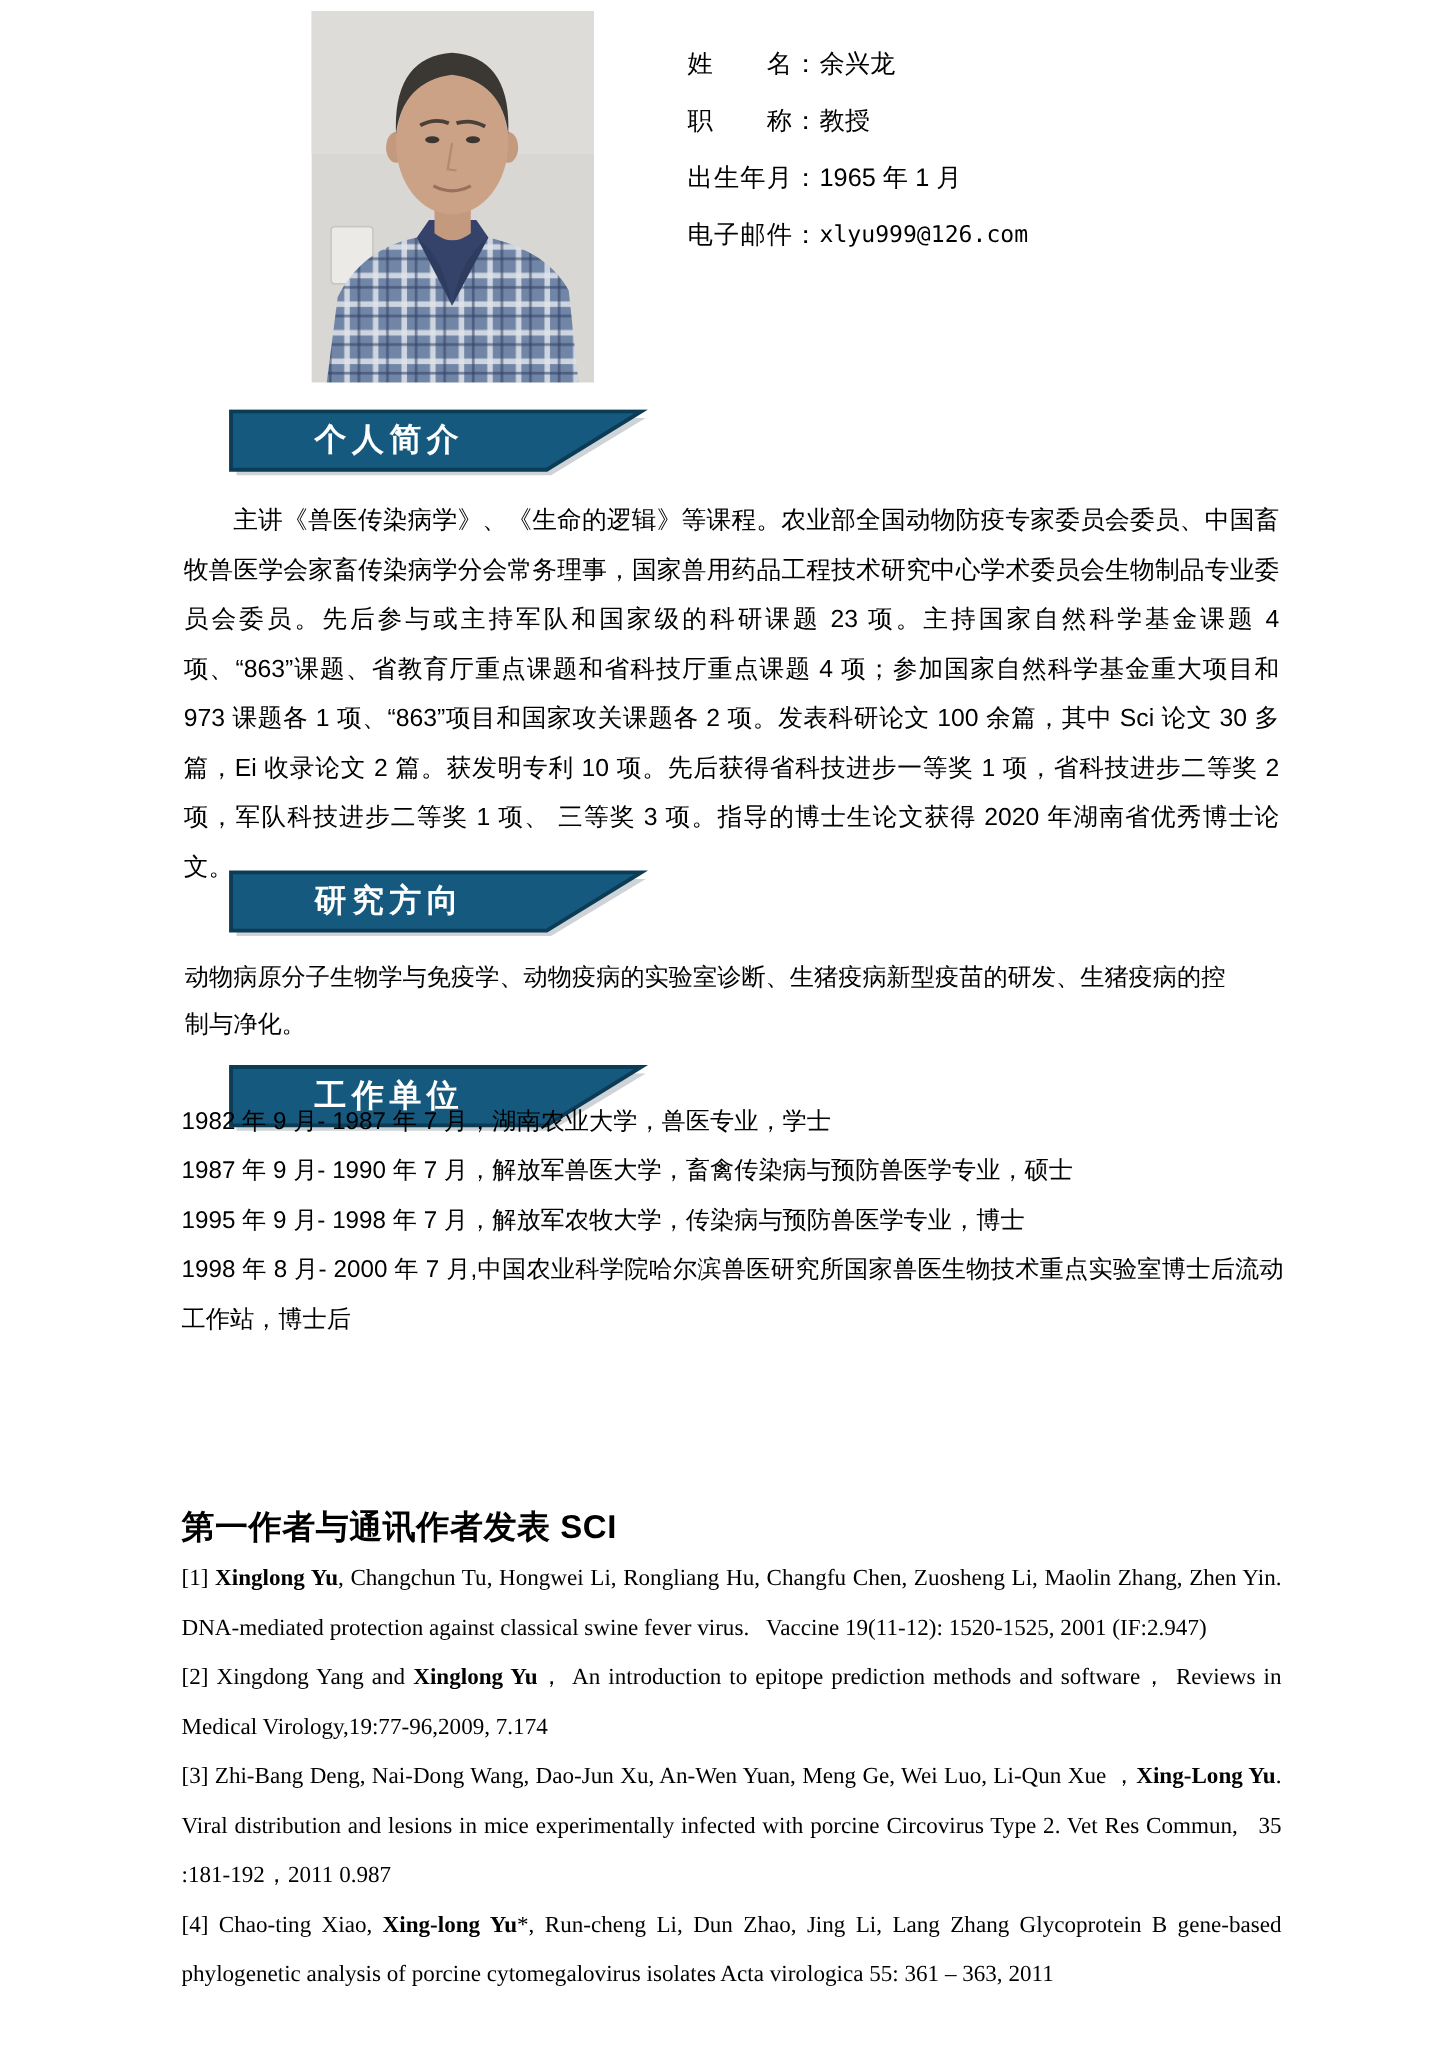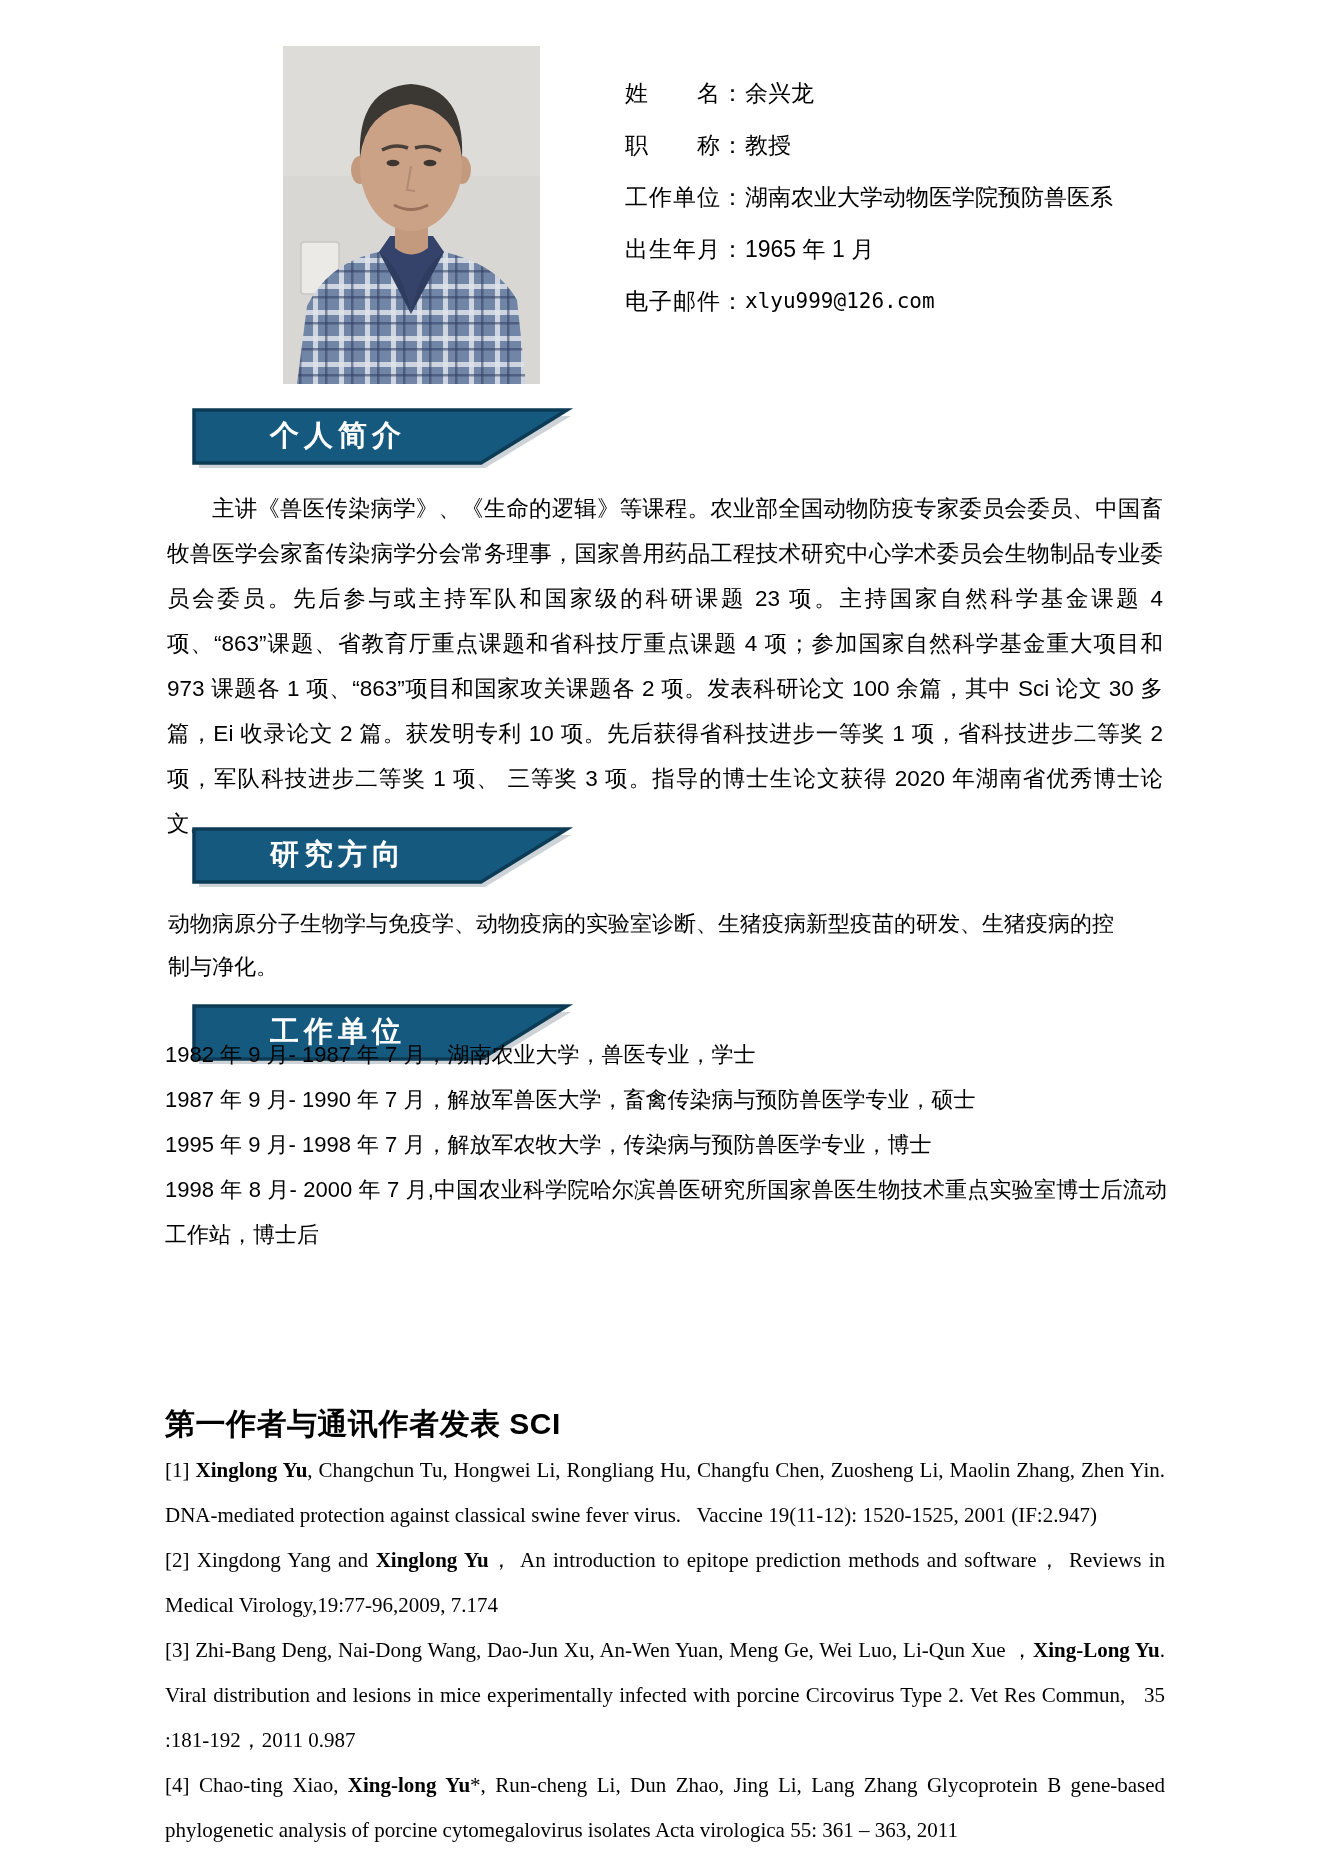--- a/index.html
+++ b/index.html
@@ -1,35 +1,35 @@
 <!DOCTYPE html>
 <html style="--banner-fill: #16597e; --banner-border: #0c3b55; --banner-text: #ffffff;"><head>
 <meta charset="utf-8">
 <style>
   html,body{margin:0;padding:0;}
   body{
     width:1323px;height:1871px;background:#ffffff;position:relative;
     font-family:"Liberation Sans",sans-serif;color:#000;
     -webkit-font-smoothing:antialiased;overflow:hidden;
   }
-  .page{position:absolute;inset:0;margin-top:36px;}
+  .page{position:absolute;inset:0;}
 
   
   .photo{position:absolute;left:283px;top:10px;width:257px;height:338px;overflow:hidden;}
   .photo svg{display:block;width:100%;height:100%;}
 
   
   .info{position:absolute;left:625px;top:42px;}
   .info-row{display:flex;align-items:flex-start;height:52px;font-size:23px;line-height:30px;}
   .info-label{white-space:pre;letter-spacing:1px;}
   .info-value{white-space:pre;}
   .info-value.mono{font-family:"DejaVu Sans Mono",monospace;font-size:21px;line-height:30px;}
 
   
-  .banner{position:absolute;left:192px;width:382px;height:64px;padding-left:32px;}
+  .banner{position:absolute;left:208px;width:382px;height:64px;padding-left:32px;}
   .banner svg{position:absolute;left:0;top:0;width:382px;height:64px;}
   .banner-label{
     position:absolute;left:0;top:0;width:292px;height:56px;
     display:flex;align-items:center;justify-content:center;
     color:var(--banner-text,#fff);font-size:29px;font-weight:bold;letter-spacing:5px;
     font-family:"Liberation Sans",sans-serif;
   }
   #banner-intro{top:372px;}
   #banner-research{top:791px;}
   #banner-education{top:968px;}
@@ -99,24 +99,20 @@
   <div class="info">
       <div class="info-row">
         <span class="info-label">姓　　名：</span>
         <span class="info-value">余兴龙</span>
       </div>
       <div class="info-row">
         <span class="info-label">职　　称：</span>
         <span class="info-value">教授</span>
       </div>
       <div class="info-row">
-        <span class="info-label">工作单位：</span>
-        <span class="info-value">湖南农业大学动物医学院预防兽医系</span>
-      </div>
-      <div class="info-row">
         <span class="info-label">出生年月：</span>
         <span class="info-value">1965 年 1 月</span>
       </div>
       <div class="info-row">
         <span class="info-label">电子邮件：</span>
         <span class="info-value mono">xlyu999@126.com</span>
       </div>
     </div>
 
   <div class="banner" id="banner-intro">

